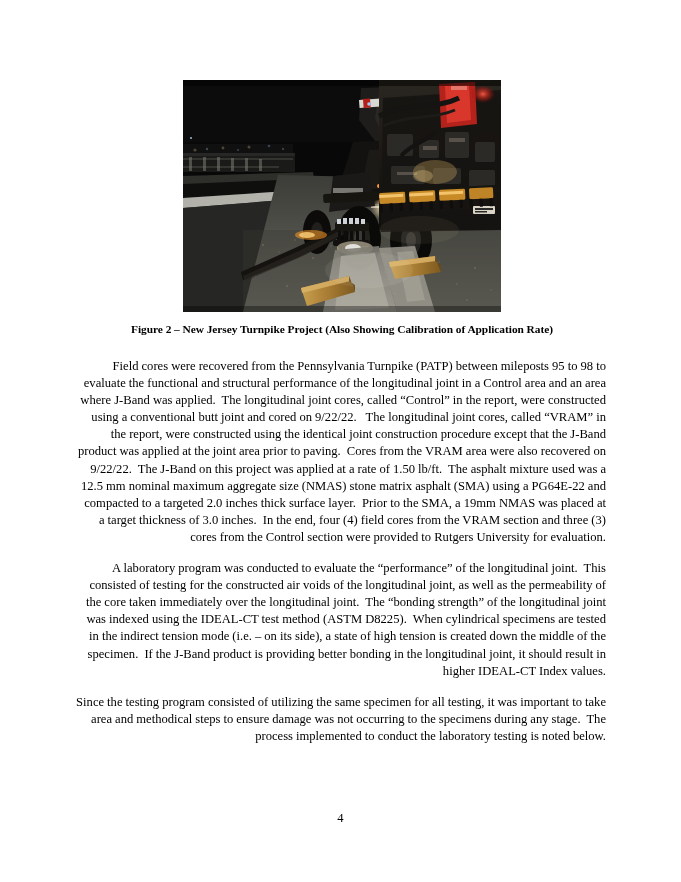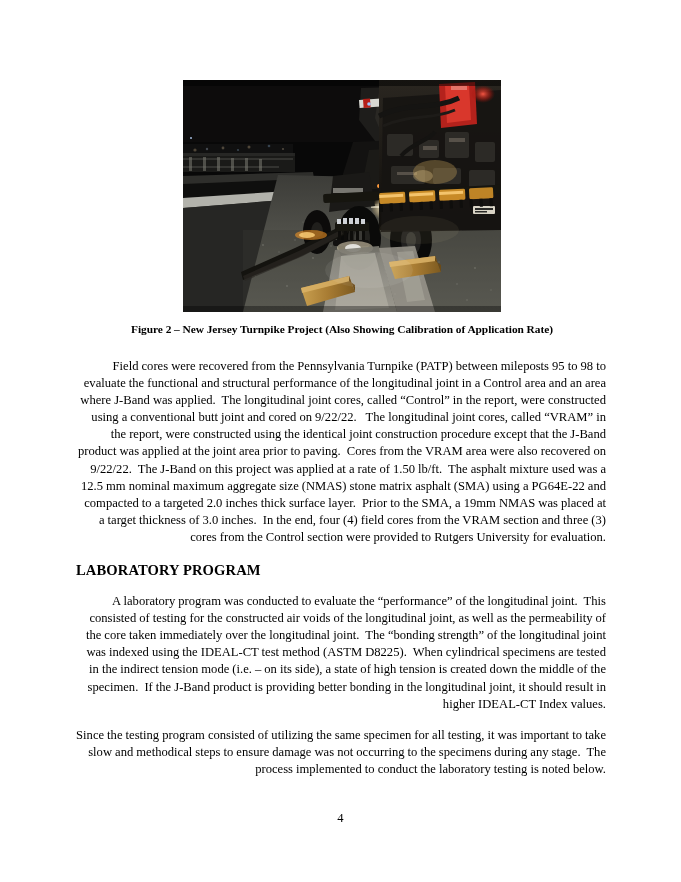--- a/index.html
+++ b/index.html
@@ -366,22 +366,21 @@
       </svg>
     </div>
 
     <div class="figure-caption">Figure 2 – New Jersey Turnpike Project (Also Showing Calibration of Application Rate)</div>
   </div>
 
   <div class="body-col">
 
     <p class="para">Field cores were recovered from the Pennsylvania Turnpike (PATP) between mileposts 95 to 98 to evaluate the functional and structural performance of the longitudinal joint in a Control area and an area where J-Band was applied.  The longitudinal joint cores, called “Control” in the report, were constructed using a conventional butt joint and cored on 9/22/22.   The longitudinal joint cores, called “VRAM” in the report, were constructed using the identical joint construction procedure except that the J-Band product was applied at the joint area prior to paving.  Cores from the VRAM area were also recovered on 9/22/22.  The J-Band on this project was applied at a rate of 1.50 lb/ft.  The asphalt mixture used was a 12.5 mm nominal maximum aggregate size (NMAS) stone matrix asphalt (SMA) using a PG64E-22 and compacted to a targeted 2.0 inches thick surface layer.  Prior to the SMA, a 19mm NMAS was placed at a target thickness of 3.0 inches.  In the end, four (4) field cores from the VRAM section and three (3) cores from the Control section were provided to Rutgers University for evaluation.</p>
 
-    <h2 class="section-head">LABORATORY PROGRAM</h2>
 
     <p class="para">A laboratory program was conducted to evaluate the “performance” of the longitudinal joint.  This consisted of testing for the constructed air voids of the longitudinal joint, as well as the permeability of the core taken immediately over the longitudinal joint.  The “bonding strength” of the longitudinal joint was indexed using the IDEAL-CT test method (ASTM D8225).  When cylindrical specimens are tested in the indirect tension mode (i.e. – on its side), a state of high tension is created down the middle of the specimen.  If the J-Band product is providing better bonding in the longitudinal joint, it should result in higher IDEAL-CT Index values.</p>
 
-    <p class="para">Since the testing program consisted of utilizing the same specimen for all testing, it was important to take slow and methodical steps to ensure damage was not occurring to the specimens during any stage.  The process implemented to conduct the laboratory testing is noted below.</p>
+    <p class="para">Since the testing program consisted of utilizing the same specimen for all testing, it was important to take area and methodical steps to ensure damage was not occurring to the specimens during any stage.  The process implemented to conduct the laboratory testing is noted below.</p>
   </div>
 
   <div class="page-number">4</div>
 
 </div>
 
 </body></html>

